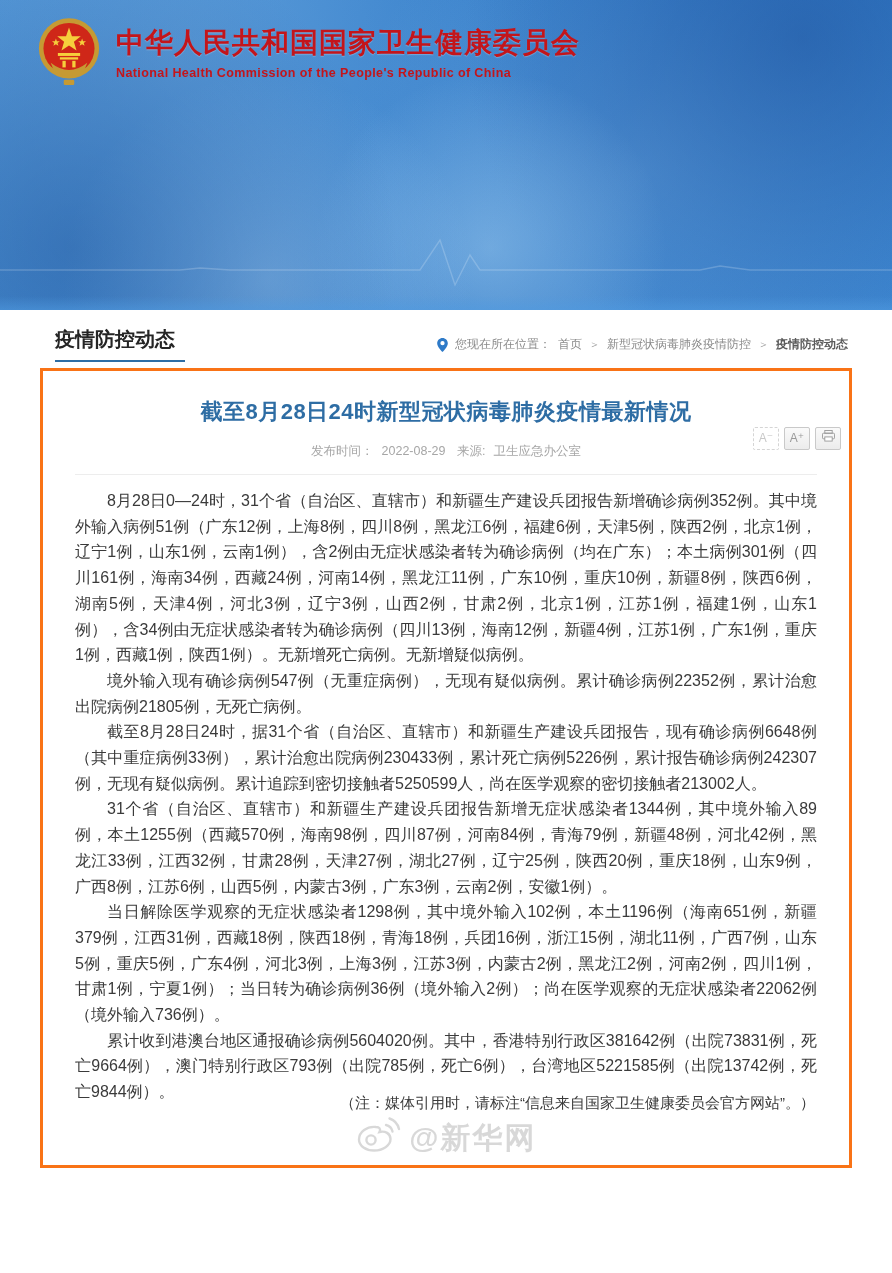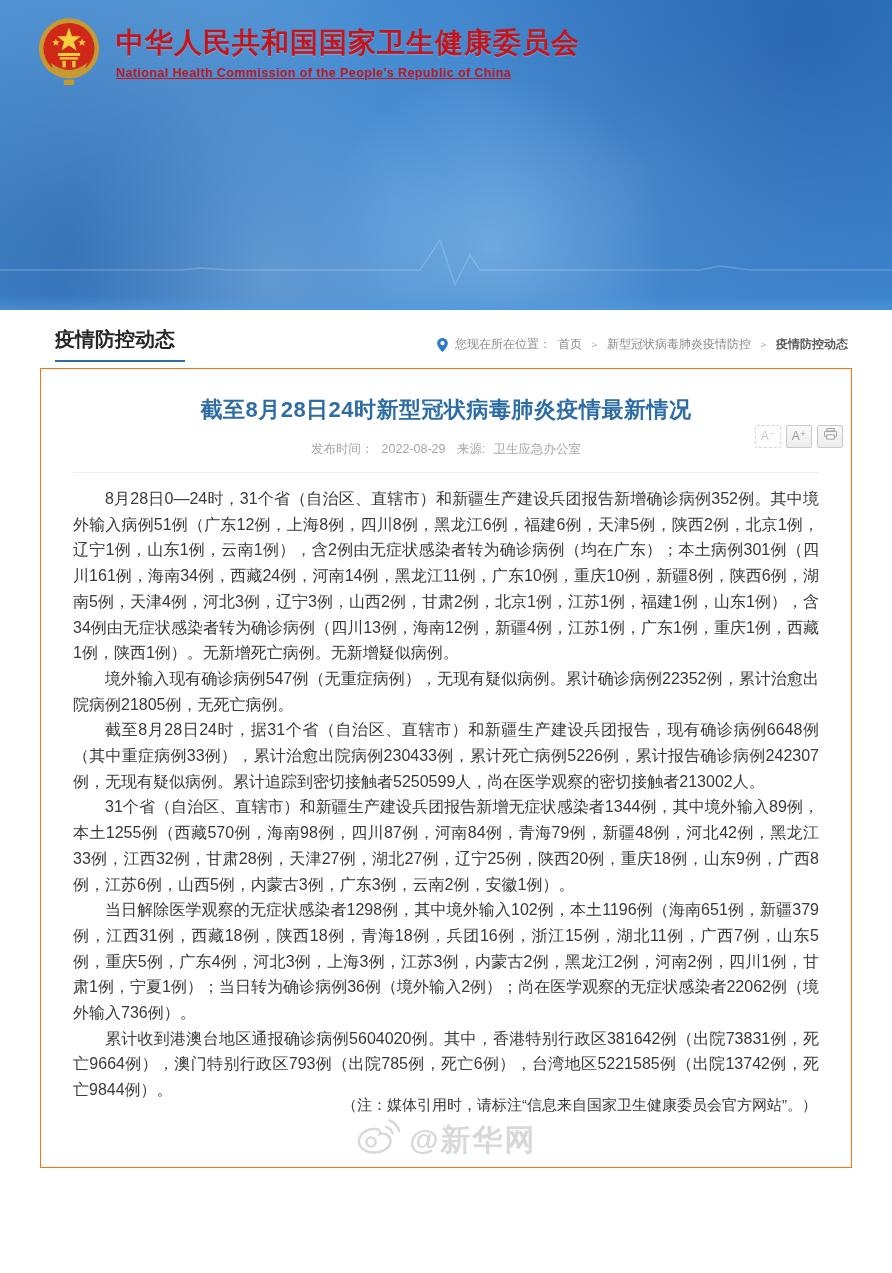--- a/index.html
+++ b/index.html
@@ -46,21 +46,20 @@
     letter-spacing: 1px;
     line-height: 34px;
     text-shadow: 0 1px 1px rgba(255,255,255,.25);
   }
   .site-name-en {
     color: #c3151b;
     font-size: 12.5px;
     font-weight: 700;
     letter-spacing: .4px;
     margin-top: 6px;
-    text-decoration: underline;
   }
   .ecg-line { position: absolute; left: 0; top: 230px; width: 100%; opacity: .35; }
   .banner-title {
     position: absolute;
     top: 126px;
     width: 100%;
     text-align: center;
     color: #ffffff;
     font-size: 45px;
     font-weight: 900;
@@ -99,21 +98,21 @@
   .breadcrumb .pin { width: 11px; height: 14px; display: inline-block; }
   .breadcrumb a { color: #8a8a8a; text-decoration: none; cursor: pointer; }
   .breadcrumb .sep { color: #9a9a9a; font-size: 11px; }
   .breadcrumb .current { color: #5c5c5c; font-weight: 700; }
 
   
   .article {
     position: relative;
     margin: 0 40px 5px 40px;
     height: 800px;
-    border: 1px solid #f97316;
+    border: 3px solid #f97316;
     background: #fff;
     padding: 20px 32px 0 32px;
     overflow: hidden;
   }
   .article-title {
     text-align: center;
     color: #2e6da4;
     font-size: 22px;
     font-weight: 700;
     letter-spacing: .5px;

